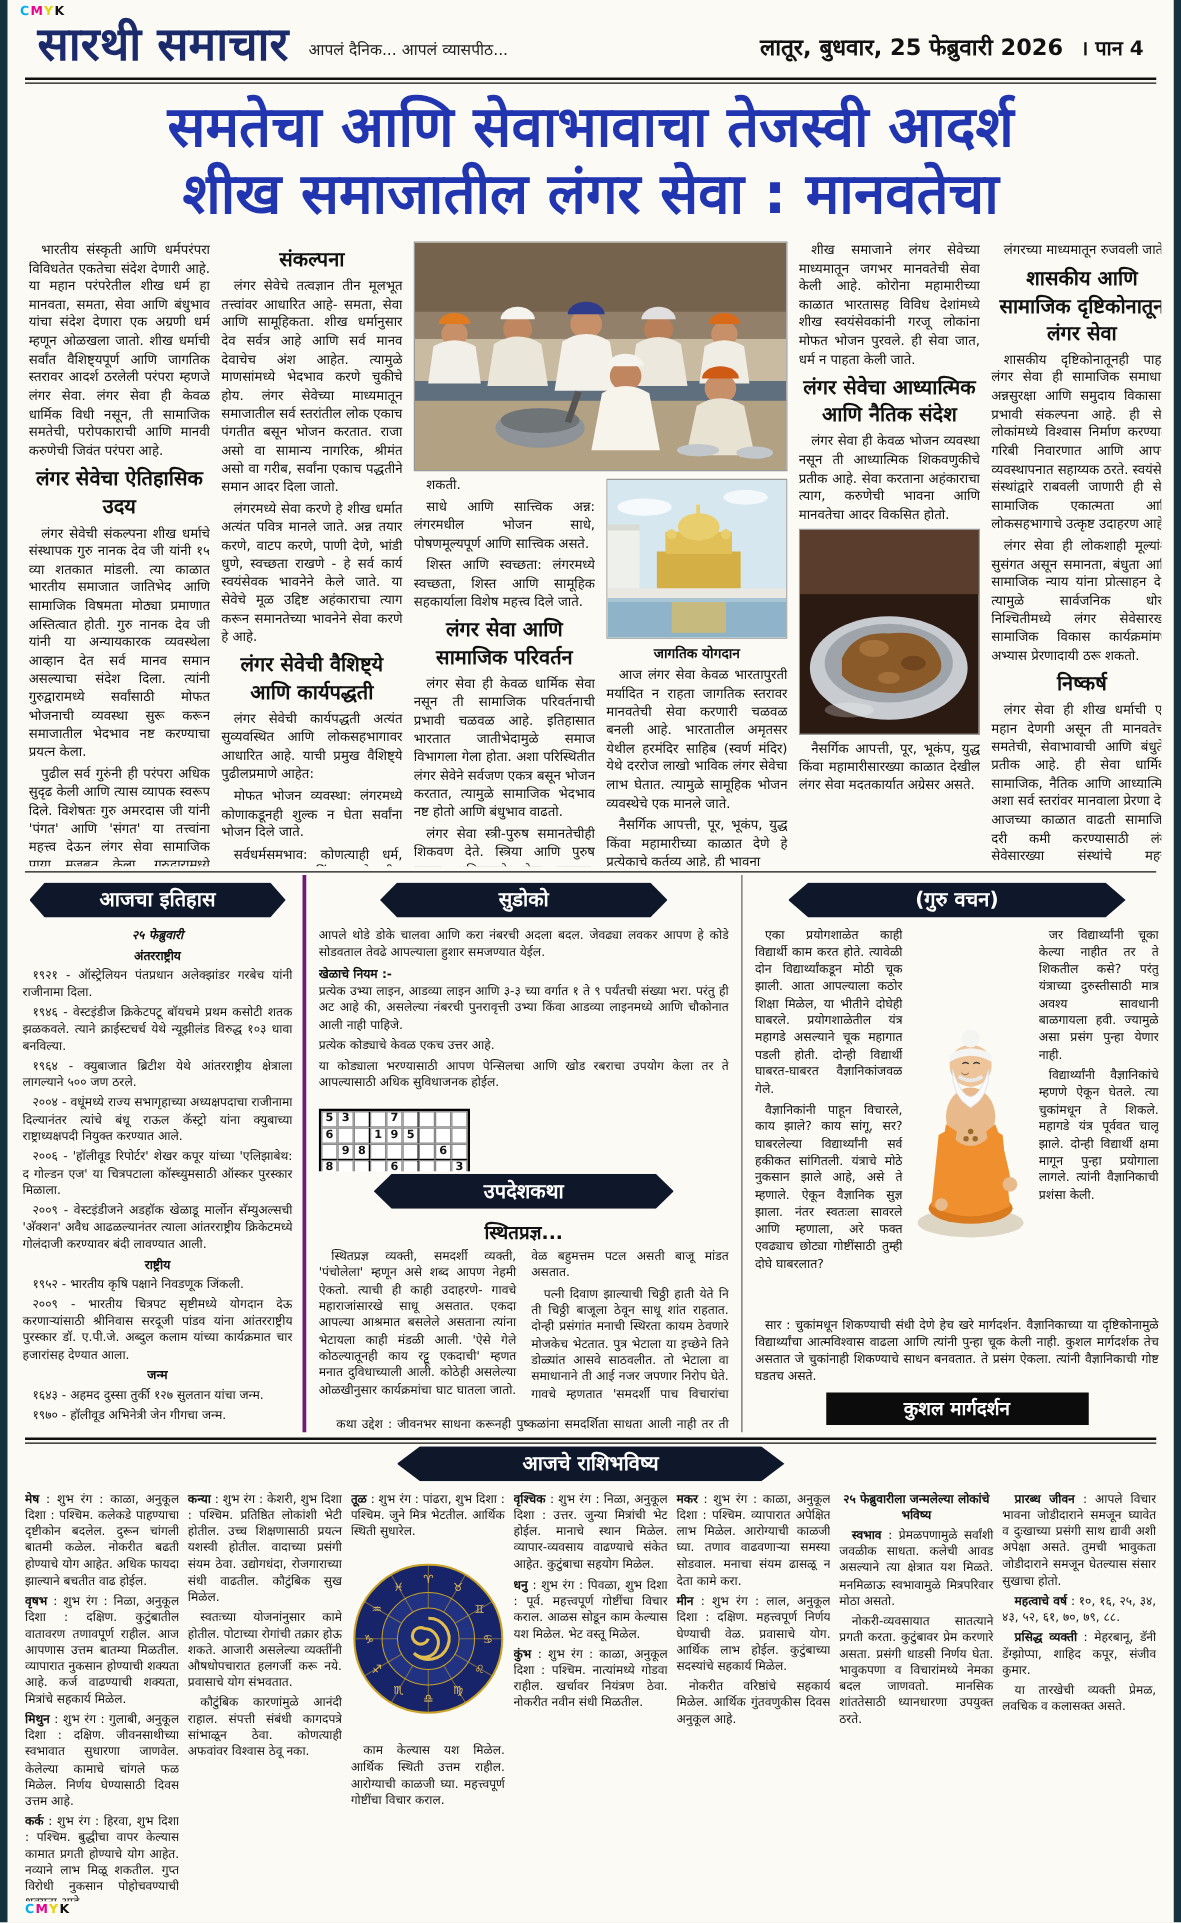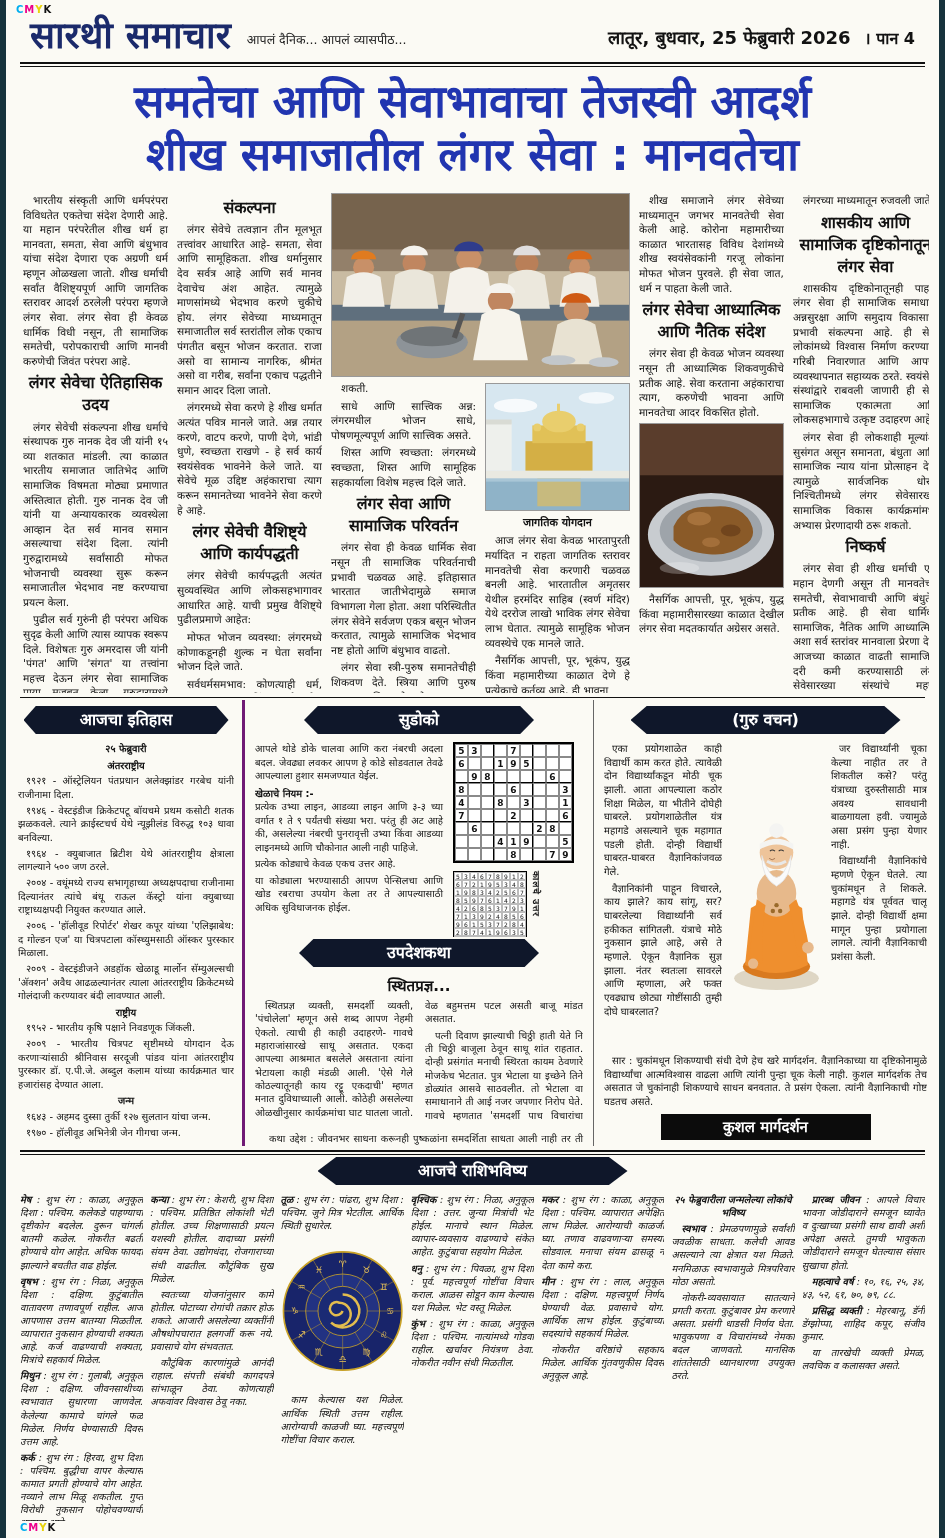--- a/index.html
+++ b/index.html
@@ -44,27 +44,27 @@
   .mid-right{flex:1;padding:4px 2px 0 10px;}
   .ribbon{background:#0f172a;color:#fff;text-align:center;font-weight:700;font-size:16px;
           height:28px;line-height:28px;clip-path:polygon(0 50%,6% 0,94% 0,100% 50%,94% 100%,6% 100%);
           margin:2px auto 8px;}
   .rb-history{width:205px;}
   .rb-sudoku{width:230px;}
   .rb-updesh{width:240px;}
   .rb-guru{width:270px;}
   .rb-horo{width:310px;}
   .hist{font-size:9.8px;line-height:1.38;text-align:justify;}
-  .hist.blk-date{font-weight:700;text-align:center;text-indent:0;margin-bottom:2px;}
+  .hist.blk-date{font-weight:700;text-align:center;text-indent:0;margin-bottom:2px;font-style:italic;}
   .hist.blk-sect{font-weight:700;text-align:center;text-indent:0;margin:3px 0 2px;}
   .hist.blk-item{margin-bottom:2.5px;text-indent:8px;}
   .mid-left-body{height:400px;overflow:hidden;}
 
   
-  .sud-wrap{display:flex;gap:10px;height:195px;overflow:hidden;}
+  .sud-wrap{display:flex;gap:10px;height:195px;overflow:hidden;flex-direction:column;}
   .sud-left{flex:1;font-size:9.8px;line-height:1.38;text-align:justify;}
   .sud-left .intro{margin-bottom:4px;}
   .sud-left .rules-t{font-weight:700;}
   .rule-item{margin-bottom:3px;}
   .sud-right{width:130px;}
   .sud-grid{display:grid;grid-template-columns:repeat(9,13px);grid-auto-rows:13px;border:2px solid #000;width:max-content;background:#fff;}
   .sud-cell{border:0.5px solid #8a8a8a;font-size:9px;font-weight:700;display:flex;align-items:center;justify-content:center;}
   .sud-cell:nth-child(9n+3),.sud-cell:nth-child(9n+6){border-right:1.5px solid #000;}
   .sud-cell:nth-child(n+19):nth-child(-n+27),.sud-cell:nth-child(n+46):nth-child(-n+54){border-bottom:1.5px solid #000;}
   .ans-wrap{display:flex;gap:3px;margin-top:8px;align-items:flex-start;}
@@ -83,21 +83,21 @@
   .guru-col{font-size:9.9px;line-height:1.38;text-align:justify;overflow:hidden;}
   .guru-left{width:118px;}
   .guru-right{width:96px;}
   .guru-mid{flex:1;}
   .guru-col p{margin-bottom:3px;text-indent:8px;}
   .guru-bottom{font-size:9.9px;line-height:1.38;text-align:justify;margin-top:4px;height:52px;overflow:hidden;text-indent:8px;}
   .kushal{background:#0c0c0c;color:#fff;font-weight:700;font-size:15px;text-align:center;width:210px;line-height:26px;margin:8px auto 0;}
 
   
   .hr-double{border-top:2.5px solid #111;border-bottom:1px solid #111;height:5px;margin:4px 4px 0;}
-  .horo-cols{display:flex;gap:7px;height:328px;overflow:hidden;padding:0 4px;margin-top:4px;font-style:italic;}
+  .horo-cols{display:flex;gap:7px;height:328px;overflow:hidden;padding:0 4px;margin-top:4px;}
   .hcol{flex:1;font-size:9.7px;line-height:1.35;text-align:justify;overflow:hidden;}
   .hblk{margin-bottom:3px;}
   .hblk.blk-h2{font-weight:700;text-align:center;}
   .wheel-box{margin:4px 0;}
 </style>
 </head>
 <body>
 
 <div class="sheet">
 

